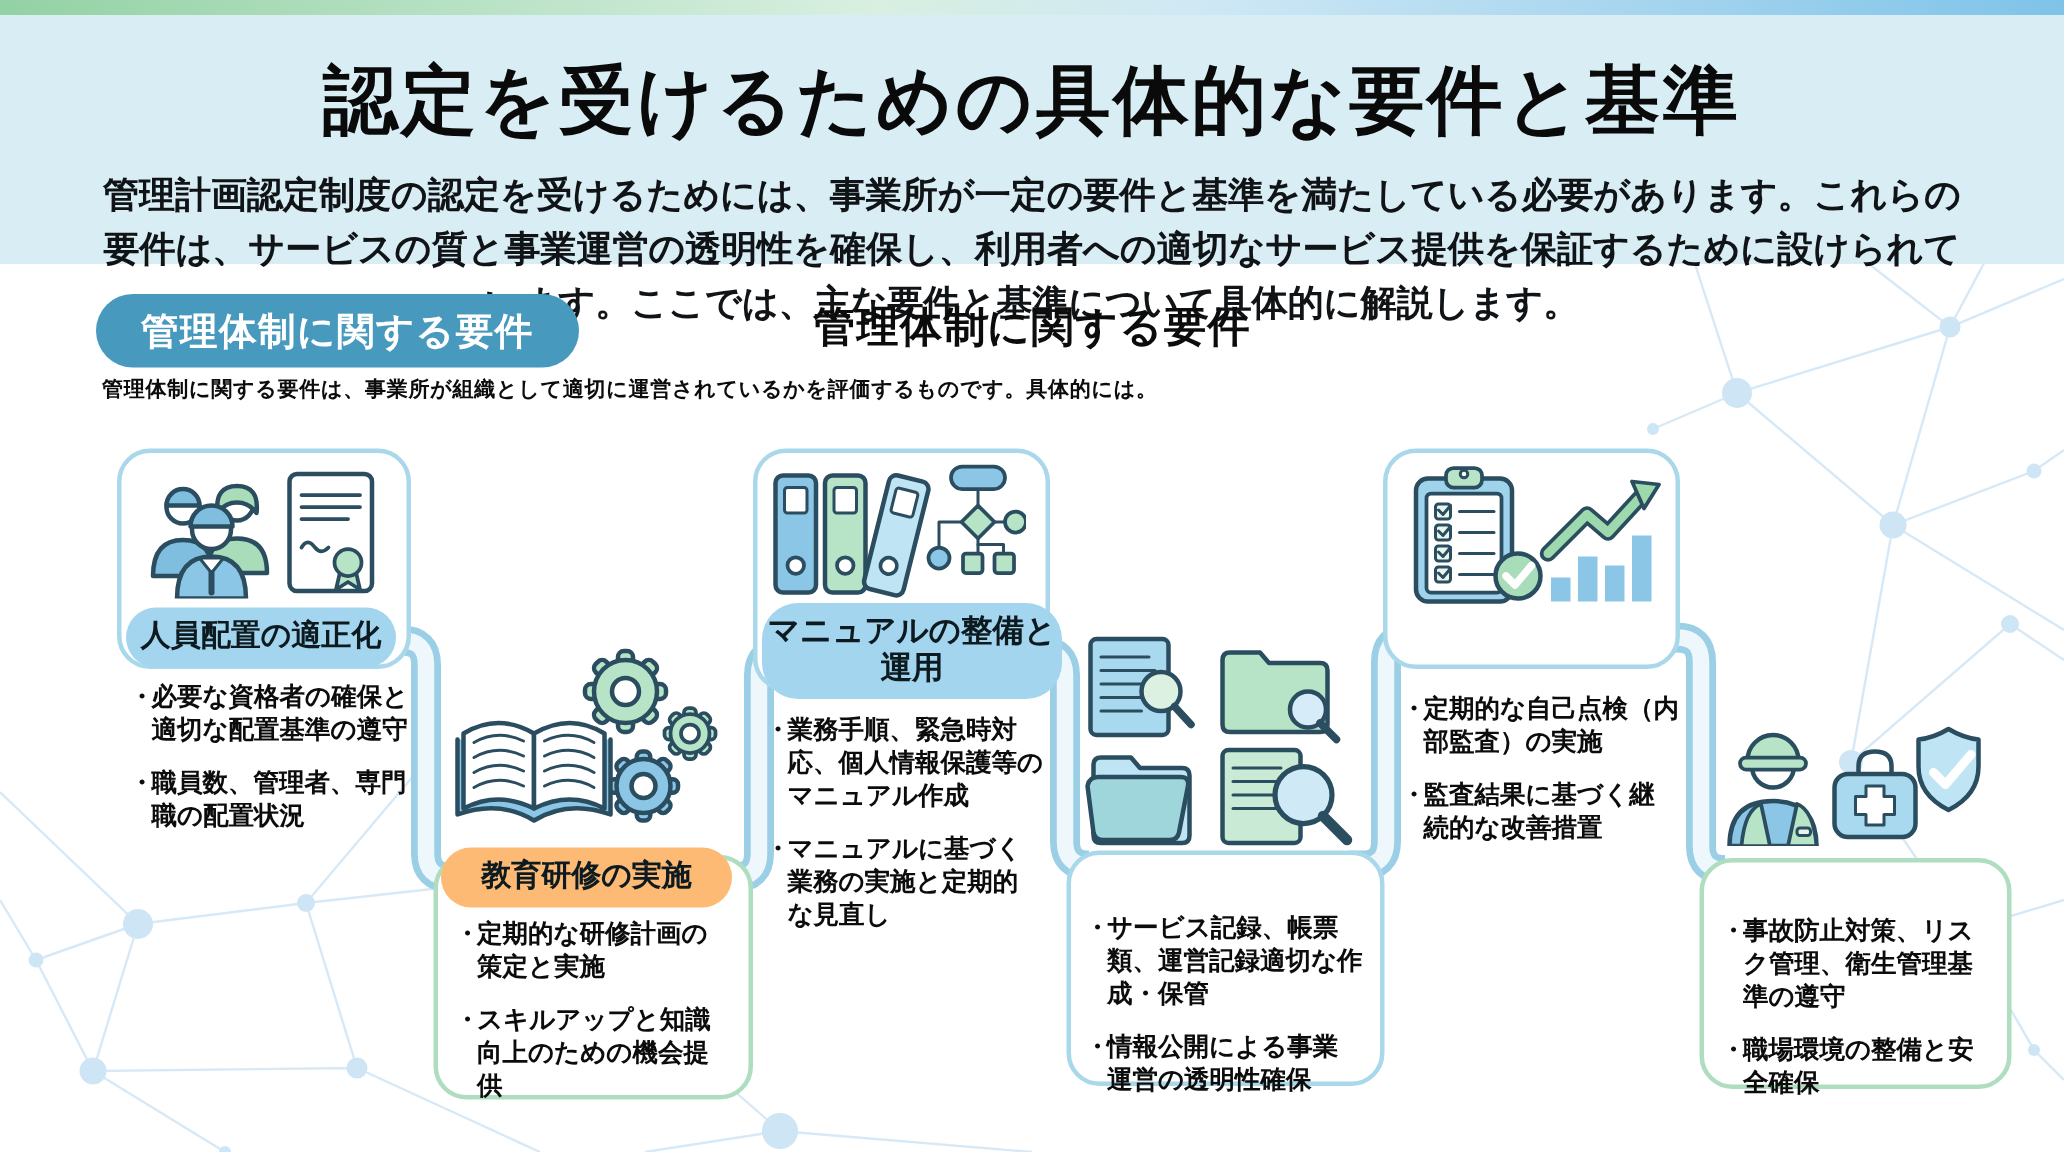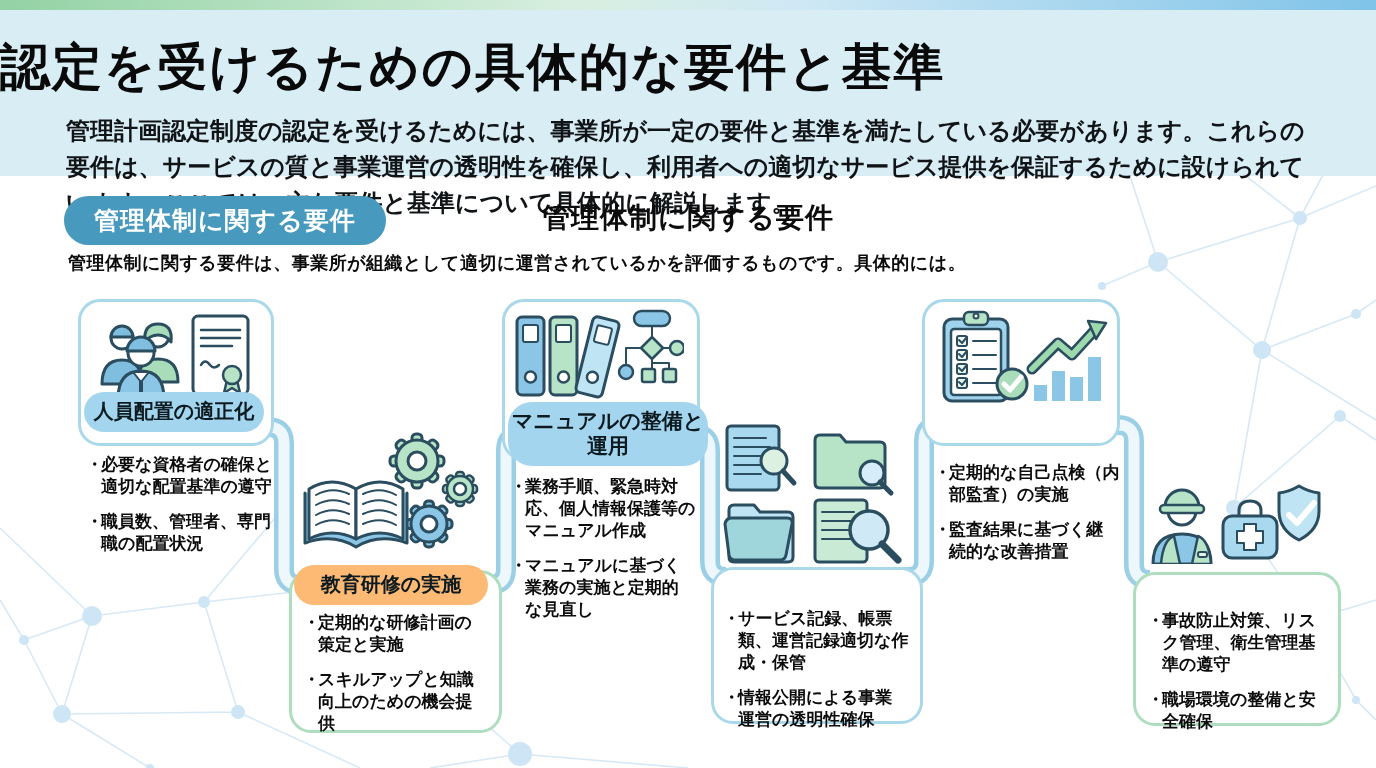--- a/index.html
+++ b/index.html
@@ -1,29 +1,29 @@
 <!DOCTYPE html>
 <html><head>
 <meta charset="utf-8">
 <style>
   html,body{margin:0;padding:0;}
   .stage{position:relative;width:1376px;height:768px;background:#ffffff;overflow:hidden;
          font-family:"Liberation Sans","DejaVu Sans",sans-serif;color:#0c0c0c;}
   
   .topbar{position:absolute;top:0;left:0;width:1376px;height:10px;
           background:linear-gradient(90deg,#93d2a4 0%,#d8efe0 42%,#cfe8f5 58%,#7fc3e8 100%);}
-  .header{position:absolute;top:10px;left:0;width:1376px;height:166px;background:#d9edf5;}
+  .header{position:absolute;top:10px;left:0;width:1376px;height:166px;background:#d9edf5;text-align:center;}
   .title{margin:0;padding-top:24px;font-size:50px;font-weight:900;letter-spacing:2px;color:#0a0a0a;}
   .subtitle{margin:12px auto 0;width:1244px;font-size:24px;font-weight:700;line-height:1.5;color:#101417;}
   
   .badge{position:absolute;left:64px;top:196px;background:#4799bd;color:#ffffff;
          font-size:25px;font-weight:800;padding:8px 30px;border-radius:28px;letter-spacing:1px;}
   .section-heading{position:absolute;top:199px;left:0;width:1376px;text-align:center;
                    font-size:28px;font-weight:900;letter-spacing:1px;}
-  .section-desc{position:absolute;left:68px;top:251px;font-size:18px;font-weight:700;letter-spacing:0.5px;}
+  .section-desc{position:absolute;left:68px;top:251px;font-size:14px;font-weight:700;letter-spacing:0.5px;}
   
   .bg-net,.tubes{position:absolute;left:0;top:0;width:1376px;height:768px;}
   .bg-net{z-index:0;} .tubes{z-index:1;}
   .box{position:absolute;background:#ffffff;border:3px solid #a9d8ea;border-radius:22px;z-index:2;}
   .box.green{border-color:#aeddbf;}
   .icon-slot{position:absolute;z-index:3;}
   .pill{position:absolute;z-index:4;display:flex;align-items:center;justify-content:center;text-align:center;
         font-size:20px;font-weight:800;border-radius:24px;line-height:1.18;color:#0d1a20;}
   .pill.blue{background:#a3d6ee;}
   .pill.green{background:#fdba74;}
@@ -112,21 +112,21 @@
         <path d="M49 31 q-2 -18 13 -18 q15 0 13 18 q-5 -7 -13 -7 q-8 0 -13 7 z" fill="#a9dcb9"></path>
         <path d="M42 71 q0 -23 20 -23 q20 0 20 23 z" fill="#a9dcb9"></path>
         <path d="M22 88 q0 -28 23 -28 q23 0 23 28 z" fill="#8cc6e6"></path>
         <path d="M37 61 l8 10 l8 -10 z" fill="#ffffff" stroke-width="2"></path>
         <line x1="45" y1="71" x2="45" y2="84" stroke-width="4"></line>
         <circle cx="45" cy="42" r="13" fill="#ffffff"></circle>
         <path d="M31 40 a14 14 0 0 1 28 0 z" fill="#7fbede"></path>
       </g>
     </svg>
   </div>
-  <div class="pill blue" style="left:84px;top:392px;width:180px;height:40px;">
+  <div class="pill blue" style="left:84px;top:405px;width:180px;height:40px;">
     <span>人員配置の適正化</span>
   </div>
   <div class="bullets" style="left:86px;top:454px;width:198px;">
     <div class="item">
         <span class="marker">・</span>
         <span>必要な資格者の確保と適切な配置基準の遵守</span>
       </div>
     <div class="item">
         <span class="marker">・</span>
         <span>職員数、管理者、専門職の配置状況</span>

